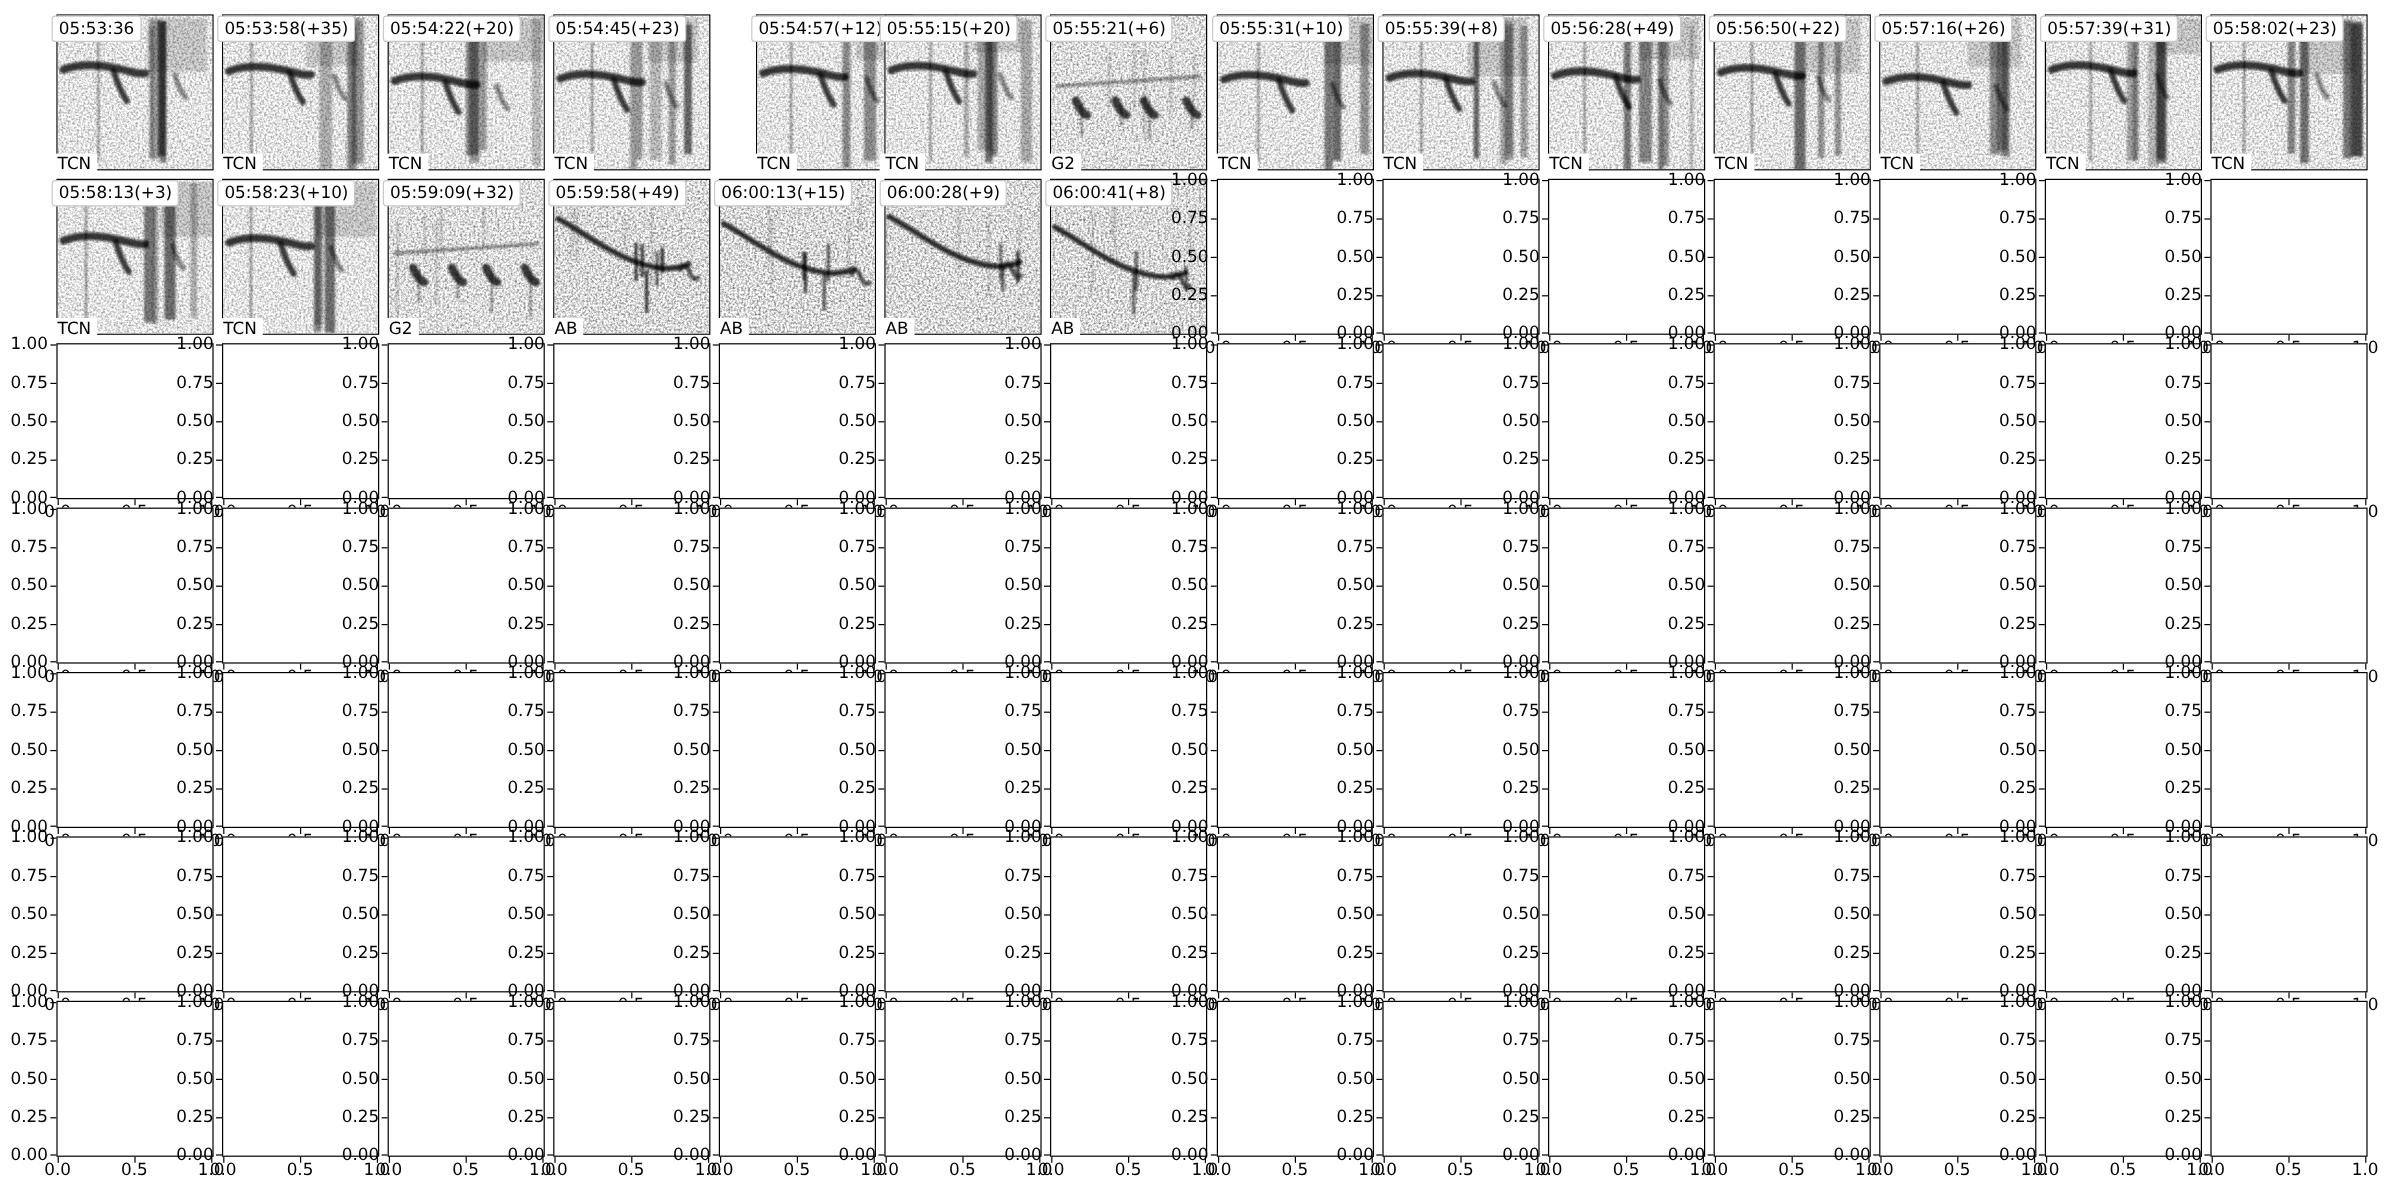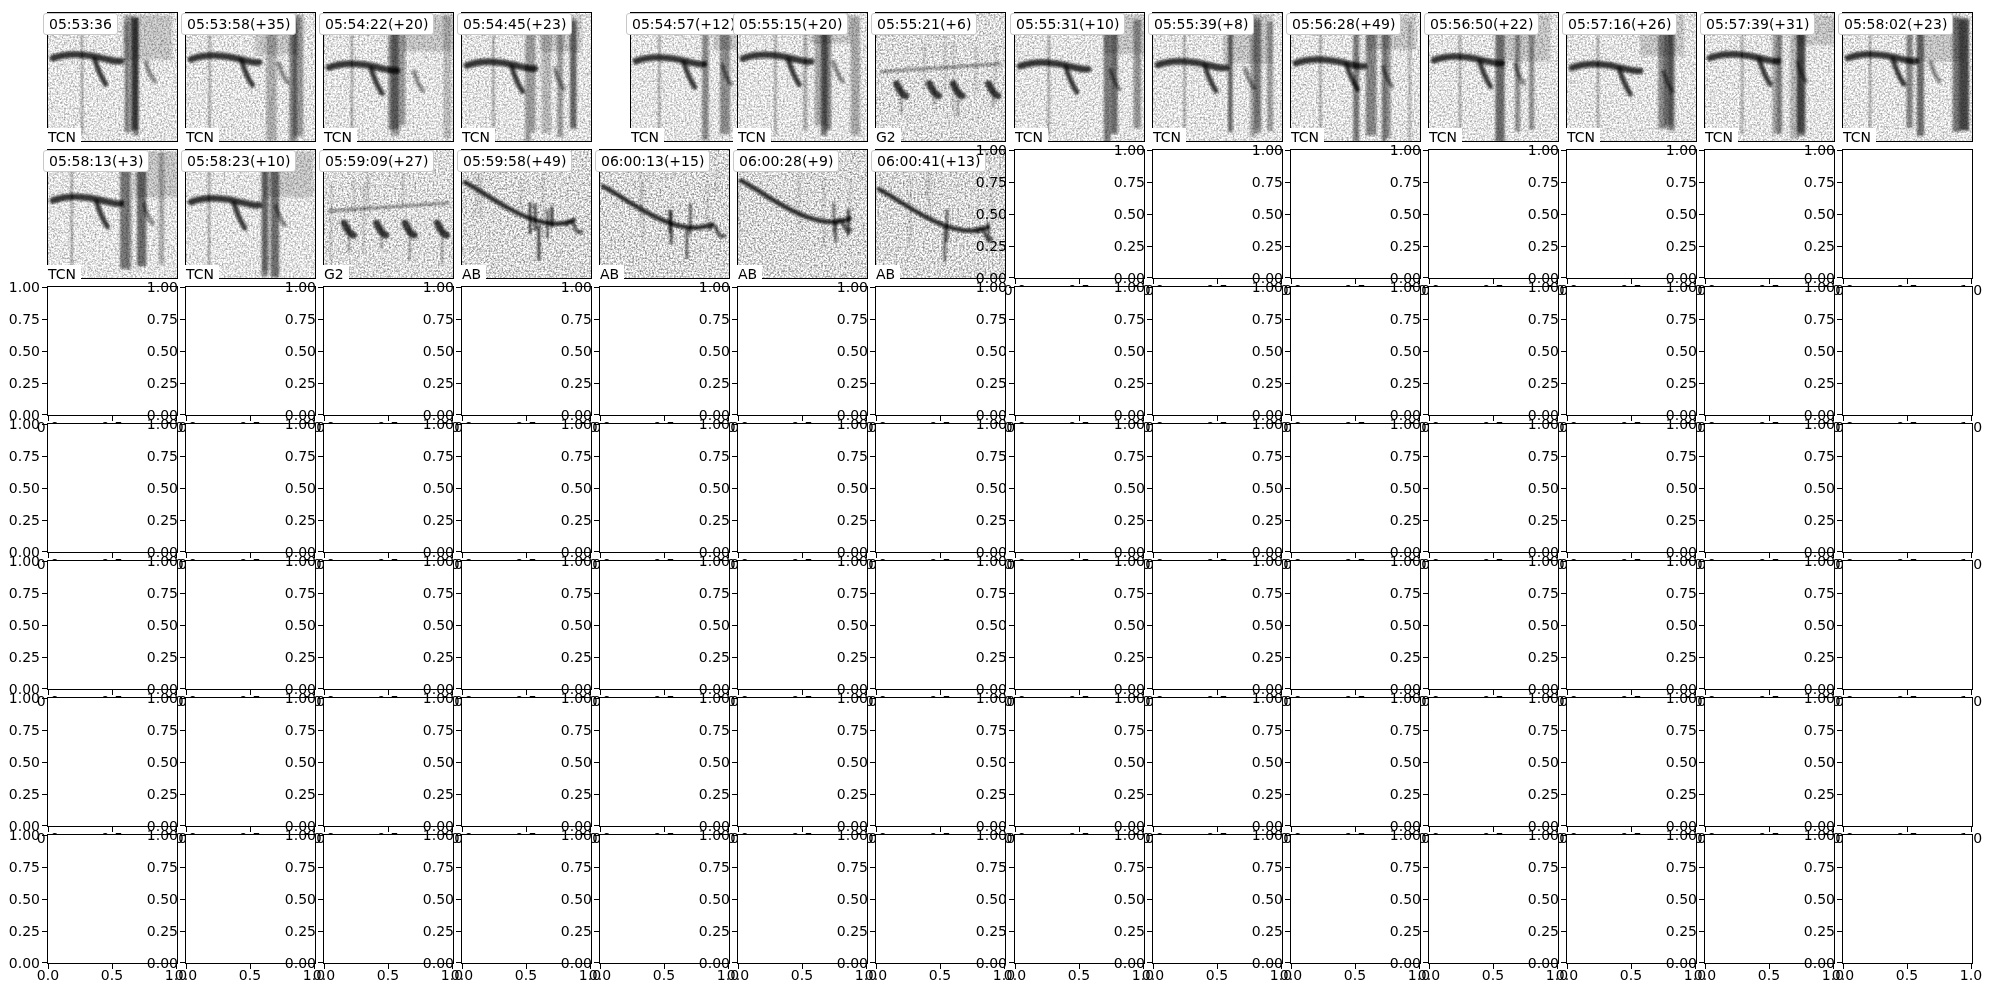--- a/index.html
+++ b/index.html
@@ -520,21 +520,21 @@
           <rect x="85.1" y="75.1161124445498" width="1.5" height="35.1" fill="#000" opacity="0.5"></rect>
           <path d="M113.4 73.1161124445498 q 4 10 9 12" stroke="#000" stroke-width="7" fill="none" opacity="0.75" stroke-linecap="round"></path>
           <rect x="117.4" y="75.1161124445498" width="1.5" height="39.0" fill="#000" opacity="0.5"></rect>
           <rect x="78.4" y="21.4" width="1.3" height="33.3" fill="#000" opacity="0.28"></rect>
           <rect x="39.0" y="33.3" width="1.3" height="71.3" fill="#000" opacity="0.28"></rect>
           <rect x="43.0" y="15.3" width="1.3" height="43.2" fill="#000" opacity="0.28"></rect>
           <rect x="6.6" y="35.3" width="1.3" height="76.6" fill="#000" opacity="0.28"></rect>
           <rect x="29.3" y="29.2" width="1.3" height="38.0" fill="#000" opacity="0.28"></rect>
         </g>
   </svg>
-      <div class="spec-title">05:59:09(+27)</div>
+      <div class="spec-title">05:59:09(+32)</div>
       <div class="spec-label">G2</div>
     </div>
     <div class="cell" style="left: 461px; top: 149px;">
       <svg class="spec-svg" width="129" height="128" viewBox="0 0 129 128" preserveAspectRatio="none">
     <defs>
       <filter id="nf17" x="0%" y="0%" width="100%" height="100%">
         <feTurbulence type="fractalNoise" baseFrequency="0.55" numOctaves="3" seed="122" stitchTiles="stitch"></feTurbulence>
         <feColorMatrix type="matrix" values="0 0 0 0 0  0 0 0 0 0  0 0 0 0 0  1.7 0 0 0 -0.6"></feColorMatrix>
       </filter>
       <filter id="nf17b">
@@ -635,21 +635,21 @@
           <rect x="67.5" y="76.8" width="2.6" height="35.2" fill="#000" opacity="0.59"></rect>
           <rect x="69.7" y="59.0" width="2.6" height="33.2" fill="#000" opacity="0.61"></rect>
           <rect x="111.3" y="71.9" width="2.6" height="21.5" fill="#000" opacity="0.58"></rect>
           <path d="M100.6 83.25462653627619 q 4 -10 8 0 t 8 4" stroke="#0b0b0b" stroke-width="3.5" fill="none" opacity="0.7"></path>
           <rect x="50.2" y="20.0" width="1.2" height="28.5" fill="#000" opacity="0.25"></rect>
           <rect x="33.5" y="24.7" width="1.2" height="69.7" fill="#000" opacity="0.25"></rect>
           <rect x="115.0" y="33.3" width="1.2" height="31.8" fill="#000" opacity="0.25"></rect>
           <rect x="52.5" y="8.9" width="1.2" height="58.4" fill="#000" opacity="0.25"></rect>
         </g>
   </svg>
-      <div class="spec-title">06:00:41(+13)</div>
+      <div class="spec-title">06:00:41(+8)</div>
       <div class="spec-label">AB</div>
     </div>
     <div class="cell" style="left: 1014px; top: 149px;">
       <div class="ytick" style="top: 0px;"></div>
       <div class="ylab" style="top: -9px;">1.00</div>
       <div class="ytick" style="top: 32px;"></div>
       <div class="ylab" style="top: 23px;">0.75</div>
       <div class="ytick" style="top: 64px;"></div>
       <div class="ylab" style="top: 55px;">0.50</div>
       <div class="ytick" style="top: 96px;"></div>

